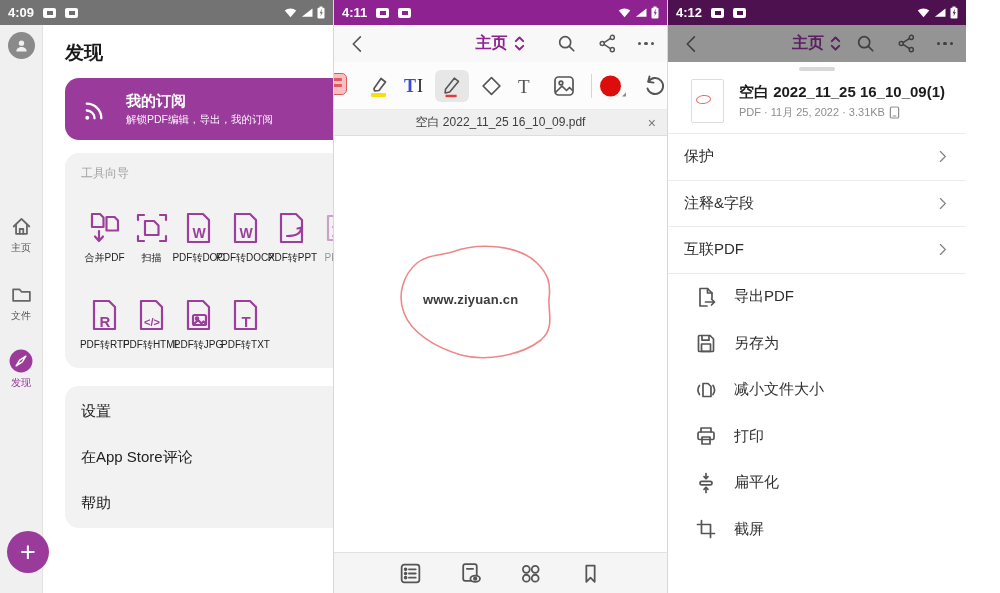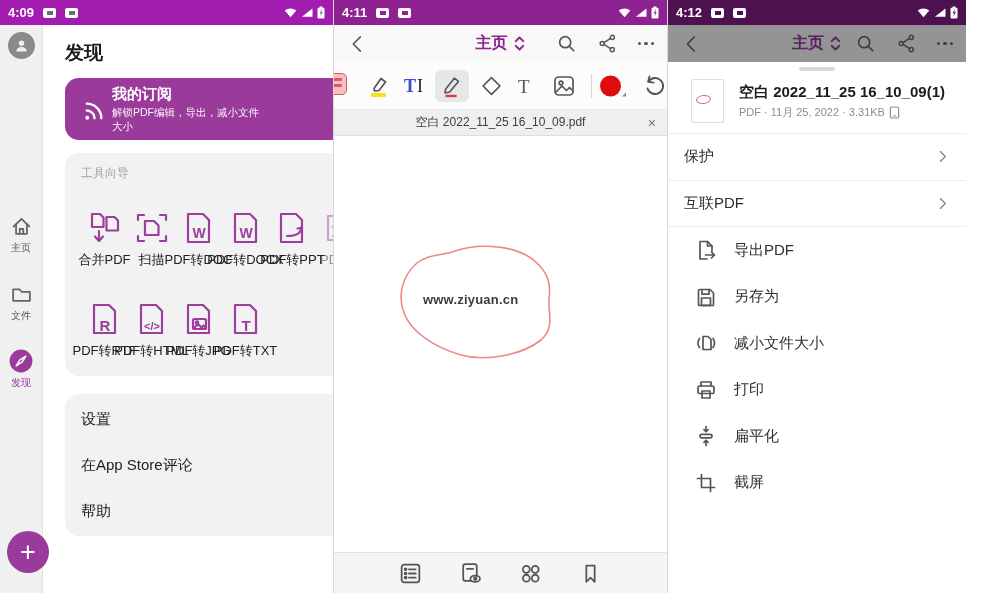--- a/index.html
+++ b/index.html
@@ -5,49 +5,49 @@
   *{margin:0;padding:0;box-sizing:border-box}
   body{background:#333;font-family:"Liberation Sans","DejaVu Sans",sans-serif;-webkit-font-smoothing:antialiased}
   .screen{width:1000px;height:593px;display:flex;overflow:hidden;background:#fff;position:relative}
   .panel{position:relative;height:593px;overflow:hidden;background:#fff;display:flex;flex-direction:column}
   #p1{width:333px}
   #p2{width:334px;border-left:1px solid #d8d8d8}
   #p3{width:299px;border-left:1px solid #d8d8d8}
 
   
   .sbar{height:25px;flex:0 0 25px;display:flex;align-items:center;padding:0 8px;color:#fff;font-size:13px;font-weight:bold;gap:6px}
-  .sbar.s1{background:#a21caf}
+  .sbar.s1{background:#737373}
   .sbar.s2{background:#8d2290}
   .sbar.s3{background:#4e1150}
   .notif{width:13px;height:10px;background:#fff;border-radius:2px;display:flex;align-items:center;justify-content:center;margin-left:3px}
   .notif i{display:block;width:6px;height:4px}
   .s1 .notif i{background:#6e6e6e}.s2 .notif i{background:#8d2290}.s3 .notif i{background:#4e1150}
   .sbar .right{margin-left:auto;display:flex;align-items:center;gap:4px}
   .sbar svg{display:block}
 
   
   .p1-body{flex:1;display:flex;position:relative;background:#fff}
   .sidebar{width:43px;flex:0 0 43px;background:#f0f0f0;border-right:1px solid #e2e2e2;position:relative}
   .avatar{width:27px;height:27px;border-radius:50%;background:#8a8a8a;margin:7px auto 0;display:flex;align-items:center;justify-content:center}
   .snav{position:absolute;left:0;width:100%;display:flex;flex-direction:column;align-items:center;gap:3px;font-size:10px;color:#555;cursor:pointer}
   .snav.active{color:#9a3a9b}
   .fab{position:absolute;left:7px;top:506px;width:42px;height:42px;border-radius:50%;background:#9a3a9b;color:#fff;display:flex;align-items:center;justify-content:center;font-size:27px;font-weight:300;z-index:5;line-height:1}
   .discover{flex:1;padding:6px 15px 0 22px}
   .pg-title{font-size:19px;font-weight:700;color:#1a1a1a;margin:9px 0 12px}
   .subcard{height:62px;border-radius:14px;background:#9a3a9b;display:flex;align-items:center;padding:0 10px 0 14px;color:#fff;cursor:pointer}
-  .subcard .txt{flex:1;margin-left:0}
+  .subcard .txt{flex:1;margin-left:14px}
   .subcard .t1{font-size:15px;font-weight:700;margin-bottom:2px}
   .subcard .t2{font-size:10.5px;line-height:1.3;max-width:155px;opacity:.95}
   .card{background:#f2f2f2;border-radius:14px}
   .toolscard{margin-top:13px;padding:12px 0 16px 16px;overflow:hidden}
   .toolscard .hdr{font-size:12px;color:#a3a3a3}
   .trow{display:flex;margin-top:26px}
   .tool{width:47px;flex:0 0 47px;display:flex;flex-direction:column;align-items:center;cursor:pointer}
   .tool svg{width:40px;height:40px;flex:0 0 40px}
-  .tool .tlabel{font-size:13px;color:#222;white-space:nowrap;margin-top:3px}
+  .tool .tlabel{font-size:10px;color:#222;white-space:nowrap;margin-top:3px}
   .tool.faded{opacity:.45}
   .setcard{margin-top:18px;padding:2px 16px}
   .srow{display:flex;align-items:center;justify-content:space-between;height:46px;cursor:pointer}
   .srow .lbl{font-size:15px;color:#222}
 
   
   .ic{stroke:#555;fill:none;stroke-width:1.7;stroke-linecap:round;stroke-linejoin:round}
   .icp{stroke:#9c3e9c;fill:none;stroke-width:2.2;stroke-linecap:round;stroke-linejoin:round}
   .icp text{fill:#9c3e9c;stroke:none;font-weight:bold;font-family:"Liberation Sans",sans-serif}
   .chev{stroke:#828282;fill:none;stroke-width:1.7;stroke-linecap:round;stroke-linejoin:round}
@@ -164,21 +164,21 @@
         <h1 class="pg-title">发现</h1>
 
         <div class="subcard">
           <svg width="33" height="33" viewBox="0 0 34 34" style="stroke:#fff;fill:none;stroke-width:2.4;stroke-linecap:round">
               <circle cx="8.5" cy="25.5" r="2" fill="#fff" stroke="none"></circle>
               <path d="M8 18 a8 8 0 0 1 8 8"></path>
               <path d="M8 11 a15 15 0 0 1 15 15"></path>
             </svg>
           <div class="txt">
             <div class="t1">我的订阅</div>
-            <div class="t2">解锁PDF编辑，导出，减小文件大小</div>
+            <div class="t2">解锁PDF编辑，导出，我的订阅</div>
           </div>
 
         </div>
 
         <div class="card toolscard">
           <div class="hdr">工具向导</div>
           <div class="trow">
             <div class="tool">
               <svg viewBox="0 0 40 40" class="icp">
                   <path d="M7 6 h8 l3.5 3.5 V19 H7 Z"></path>
@@ -495,20 +495,26 @@
       </div>
       <div class="hr"></div>
 
       <div class="linkrow">
         <span class="lbl">保护</span>
         <svg width="17" height="17" viewBox="0 0 24 24" class="chev">
             <polyline points="9,5 16,12 9,19"></polyline>
           </svg>
       </div>
       <div class="linkrow">
+        <span class="lbl">注释&amp;字段</span>
+        <svg width="17" height="17" viewBox="0 0 24 24" class="chev">
+            <polyline points="9,5 16,12 9,19"></polyline>
+          </svg>
+      </div>
+      <div class="linkrow">
         <span class="lbl">互联PDF</span>
         <svg width="17" height="17" viewBox="0 0 24 24" class="chev">
             <polyline points="9,5 16,12 9,19"></polyline>
           </svg>
       </div>
 
       <div class="arow">
         <svg width="24" height="24" viewBox="0 0 24 24" class="ic">
             <path d="M18 13 V8 l-4.5 -4.5 H6 V21 h7"></path>
             <path d="M13.5 3.5 V8 H18"></path>

